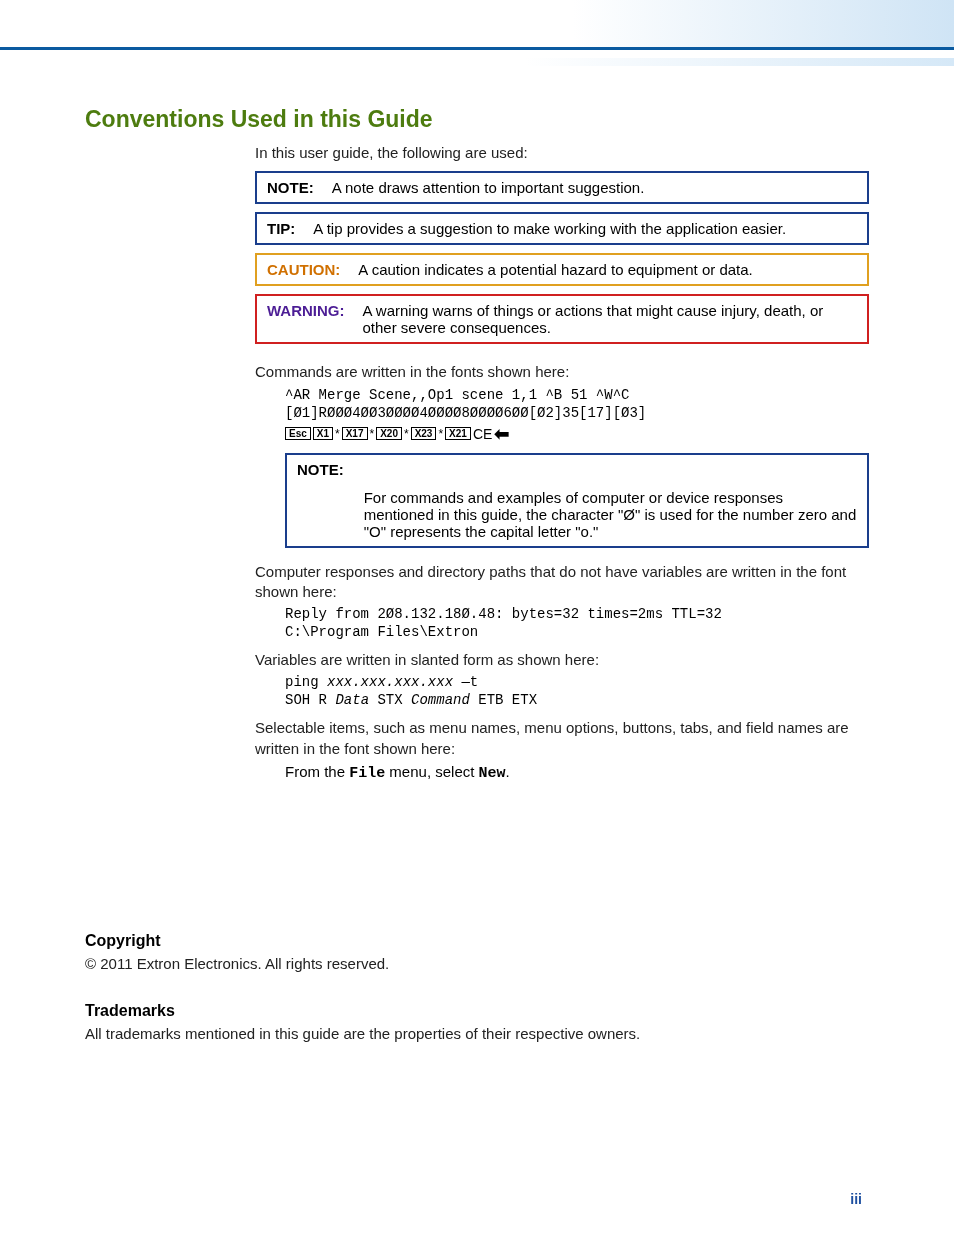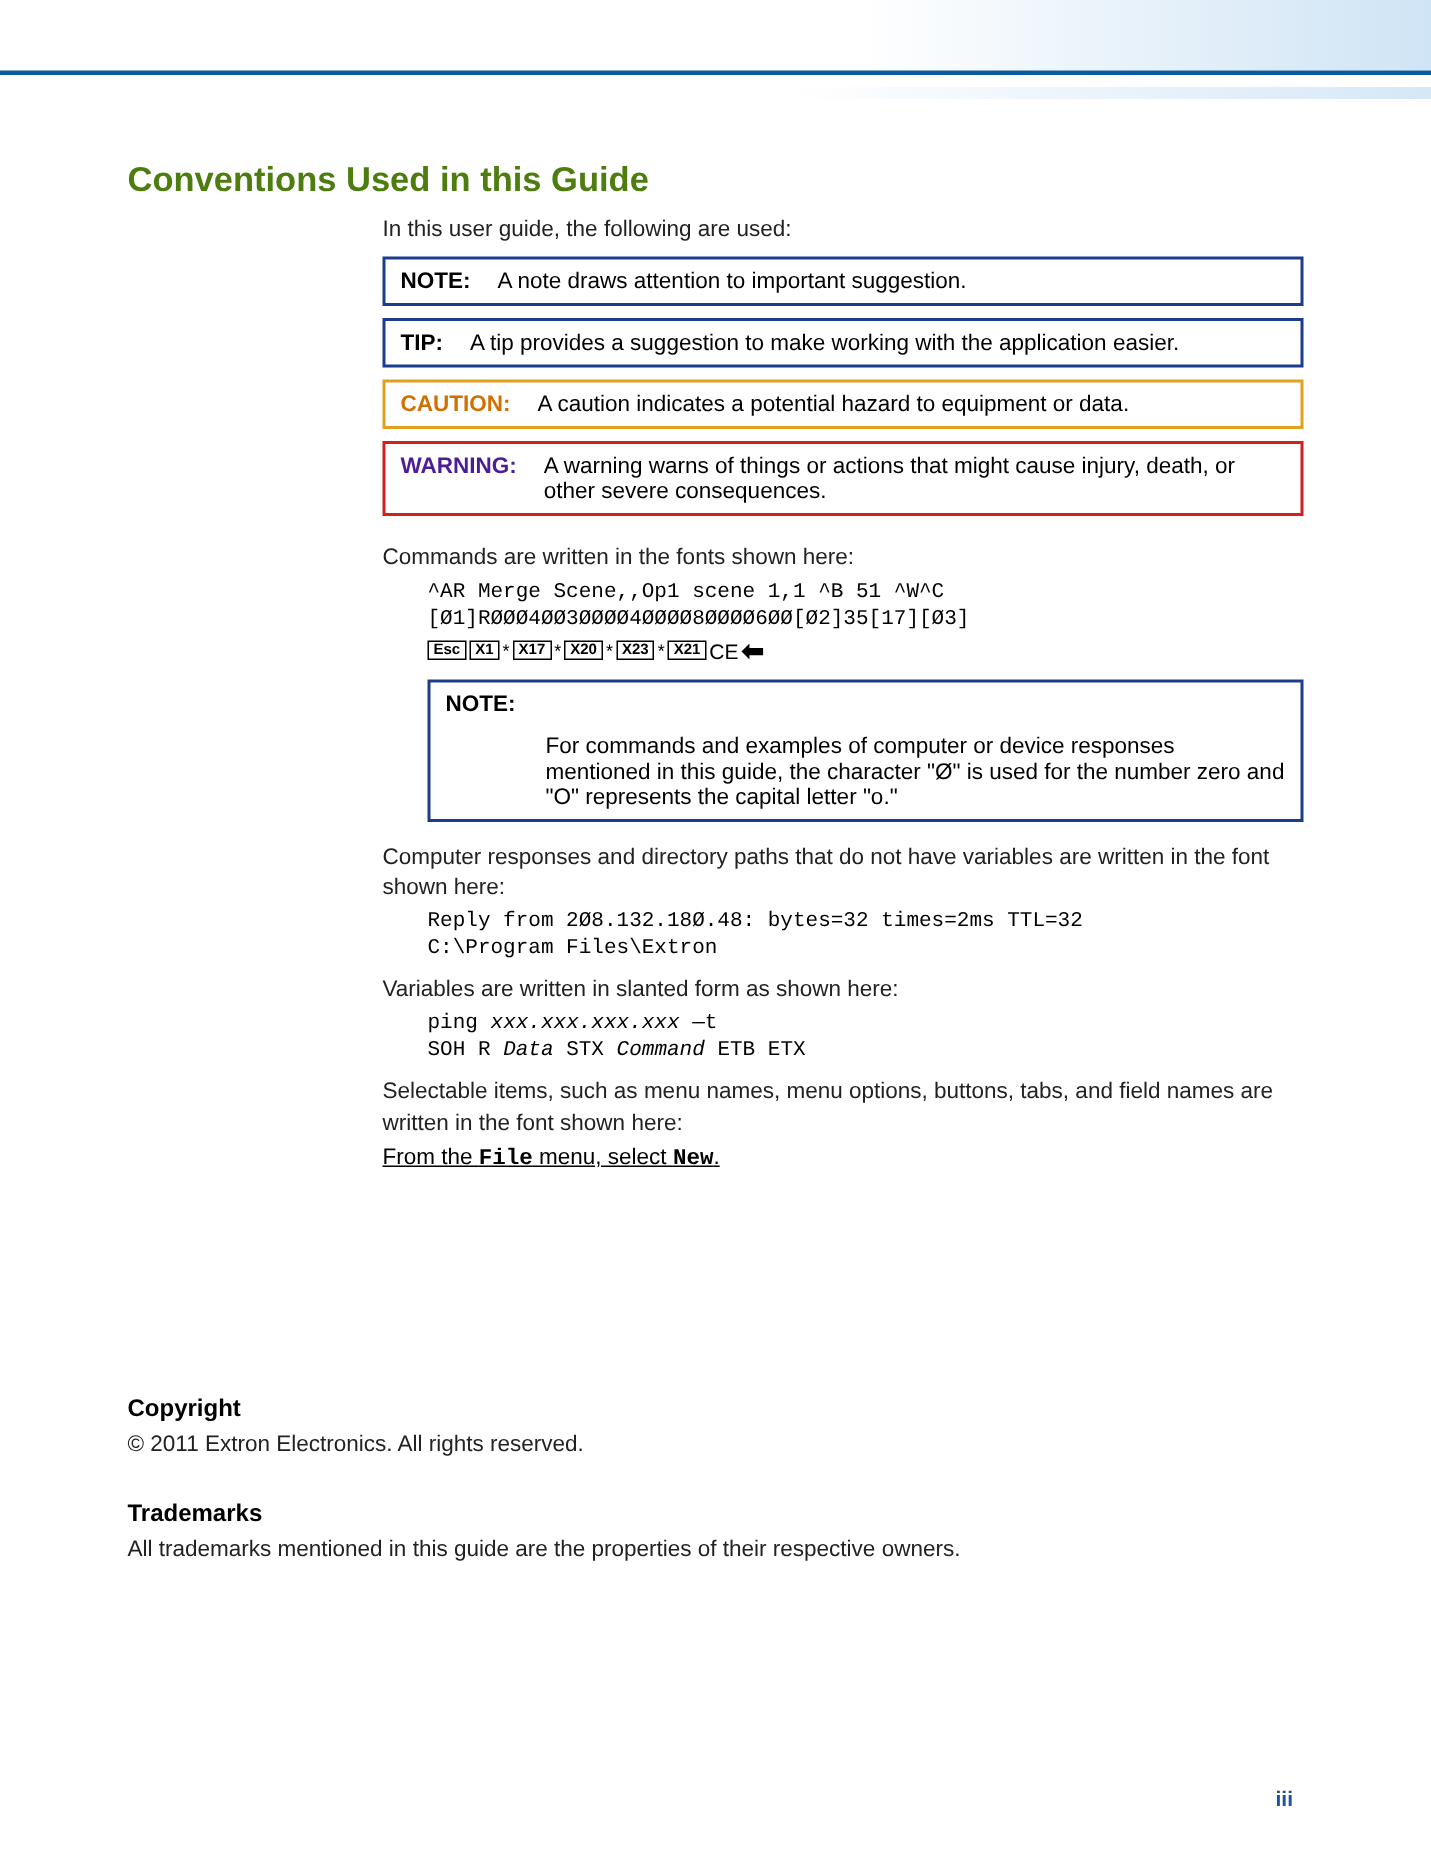--- a/index.html
+++ b/index.html
@@ -88,21 +88,21 @@
     display: flex;
     font-size: 15px;
   }
   .note-inner .label { font-weight: 800; margin-right: 20px; }
   .note-inner .text { flex: 1; margin-top: 28px; }
   .var { font-style: italic; }
   .ui-bold {
     font-family: 'Courier New', monospace;
     font-weight: 800;
   }
-  .section-indent { font-size: 15px; margin-top:4px; margin-bottom:4px;text-decoration:underline;}
+  .section-indent { margin-left: 30px; font-size: 15px; margin-top:4px; margin-bottom:4px;}
   h2 {
     font-size: 16px;
     font-weight: 700;
     color: #000;
     margin: 0 0 2px 0;
   }
   .bottom-sections { padding-left: 85px; padding-right: 85px; }
   .page-num {
     position: absolute;
     bottom: 28px;

